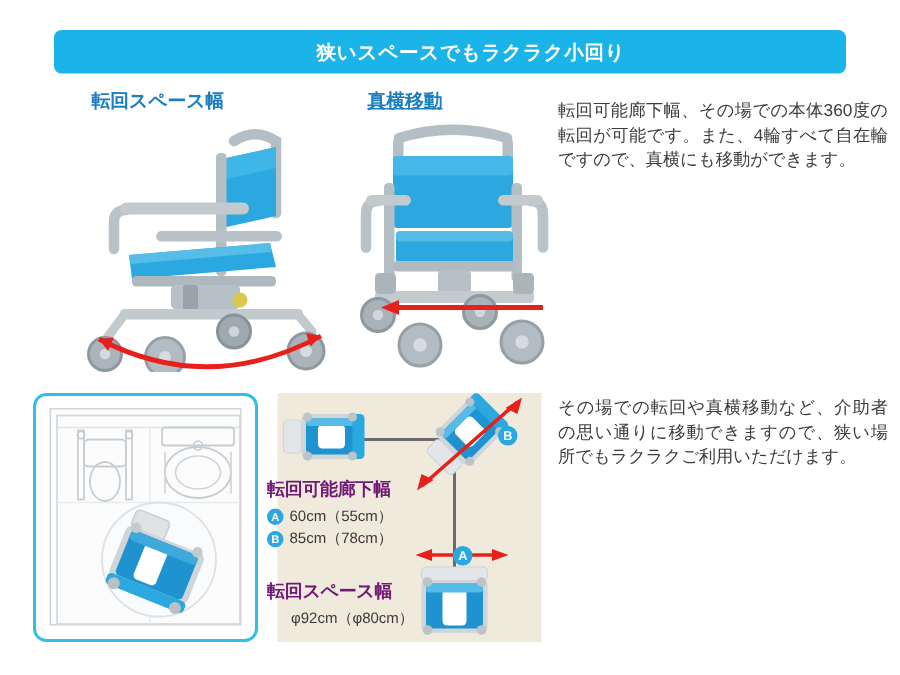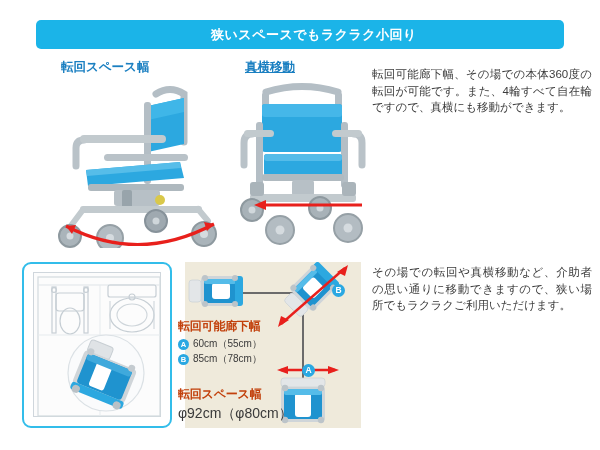--- a/index.html
+++ b/index.html
@@ -101,21 +101,21 @@
     background: #efeadb;
     overflow: hidden;
   }
   .spec-block {
     position: absolute;
     left: 178px;
     top: 318px;
     width: 120px;
   }
   .spec-head {
-    color: #c2410c;
+    color: #701a75;
     font-size: 12px;
     font-weight: bold;
     white-space: nowrap;
     margin: 0 0 2px 0;
     letter-spacing: -0.2px;
   }
   .spec-head.second { margin-top: 20px; }
   .spec-row {
     display: flex;
     align-items: center;
@@ -130,21 +130,21 @@
     border-radius: 50%;
     background: #2aa8e2;
     color: #fff;
     font-size: 7.5px;
     font-weight: bold;
     line-height: 11px;
     text-align: center;
     flex: none;
   }
   .spec-val { font-size: 10px; color: #3a3a3a; }
-  .spec-dia { font-size: 14px; color: #3a3a3a; margin-top: 1px; white-space: nowrap; }
+  .spec-dia { font-size: 10px; color: #3a3a3a; margin-top: 1px; white-space: nowrap; margin-left: 16px; }
   .spec-note { font-size: 8.2px; color: #4a4a4a; margin-top: 1px; white-space: nowrap; }
 
   .diag-marker {
     position: absolute;
     width: 13px;
     height: 13px;
     border-radius: 50%;
     background: #2aa8e2;
     color: #fff;
     font-size: 8.5px;

